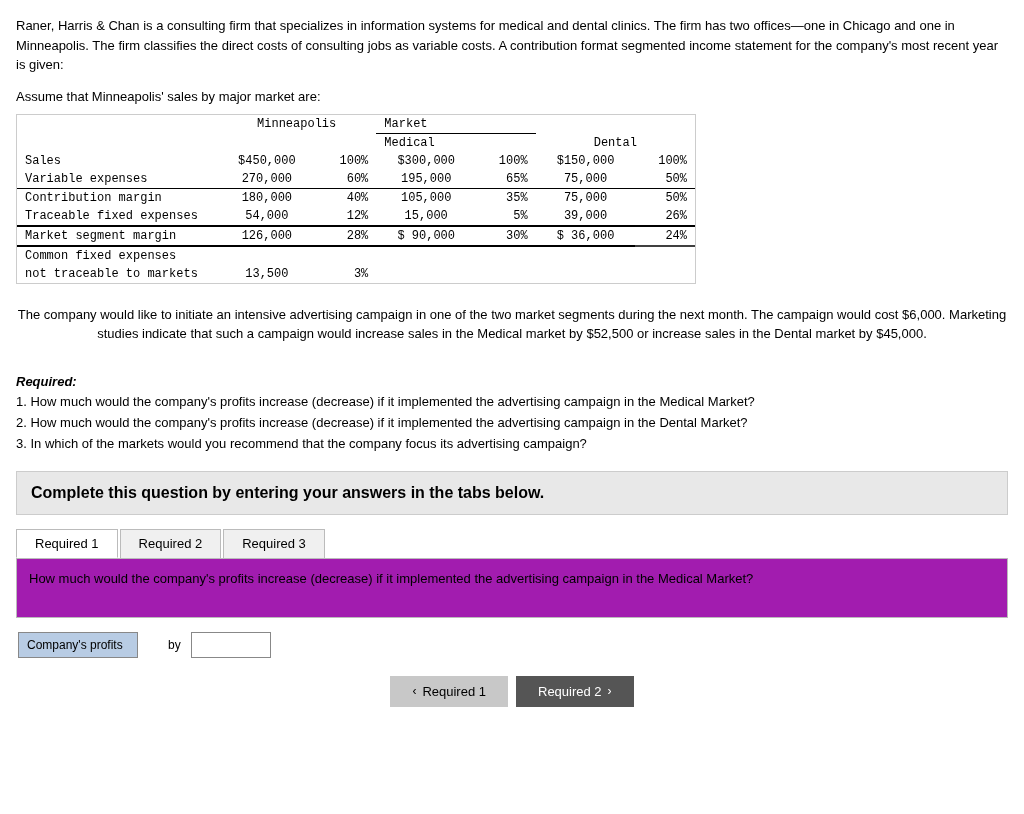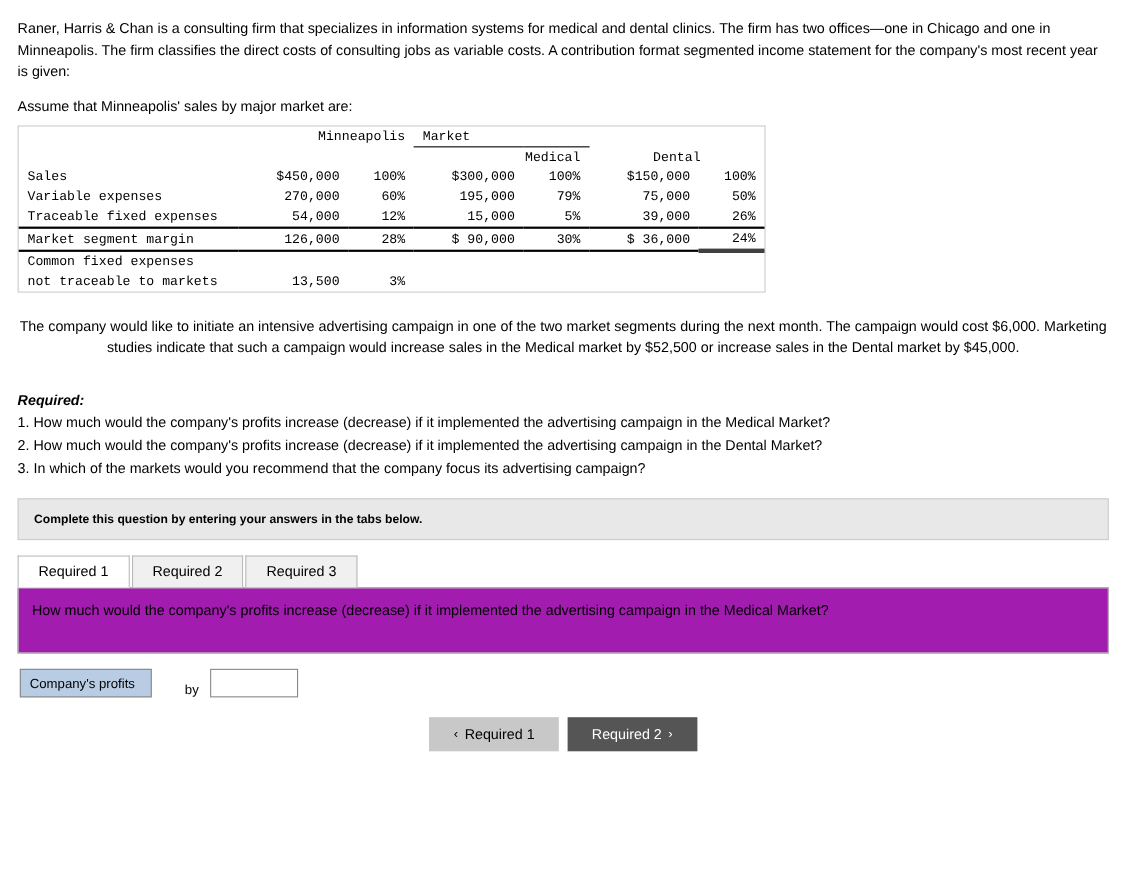--- a/index.html
+++ b/index.html
@@ -33,21 +33,21 @@
       font-size: 12px;
       font-family: 'Courier New', monospace;
       width: 100%;
     }
     .data-table td {
       padding: 2px 8px;
       vertical-align: bottom;
       white-space: nowrap;
     }
     .col-label { width: 200px; }
-    .col-num { text-align: right; min-width: 75px; }
+    .col-num { text-align: center; min-width: 75px; }
     .col-pct { text-align: right; min-width: 40px; }
     
     .problem-text {
       font-size: 13px;
       line-height: 1.5;
       margin-bottom: 28px;
       text-align: center;
     }
     .required-section {
       font-size: 13px;
@@ -56,21 +56,21 @@
     }
     .required-section strong {
       font-weight: bold;
       font-style: italic;
     }
     
     .complete-box {
       background: #e8e8e8;
       border: 1px solid #ccc;
       padding: 12px 14px;
-      font-size: 11px;
+      font-size: 16px;
       font-weight: bold;
       margin-bottom: 14px;
     }
     
     .tabs-container {
       display: flex;
       border-bottom: none;
       margin-bottom: 0;
     }
     .tab {
@@ -93,21 +93,21 @@
       padding: 10px 12px;
       background: #a21caf;
       min-height: 60px;
       font-size: 13px;
       line-height: 1.5;
       margin-bottom: 14px;
     }
     
     .input-row {
       display: flex;
-      align-items: flex-end;
+      align-items: center;
       gap: 6px;
       margin-bottom: 18px;
       padding-left: 2px;
     }
     .input-label-box {
       background: #b8cce4;
       border: 1px solid #888;
       padding: 4px 8px;
       font-size: 12px;
       min-width: 120px;
@@ -170,65 +170,74 @@
     <thead>
       <tr>
         <td class="col-label"></td>
         <td class="col-num" colspan="2">Minneapolis</td>
         <td class="col-num" colspan="2" style="text-align:left;border-bottom:1px solid #000;">Market</td>
         <td class="col-num" colspan="2"></td>
       </tr>
       <tr>
         <td class="col-label"></td>
         <td class="col-num" colspan="2"></td>
-        <td class="col-num" colspan="2" style="text-align:right;">Medical</td>
+        <td class="col-num" colspan="2" style="text-align:left;">Medical</td>
         <td class="col-num" colspan="2" style="text-align:center;">Dental</td>
       </tr>
     </thead>
     <tbody>
 
       <tr>
         <td class="col-label">Sales</td>
         <td class="col-num">$450,000</td>
         <td class="col-pct">100%</td>
         <td class="col-num">$300,000</td>
         <td class="col-pct">100%</td>
         <td class="col-num">$150,000</td>
         <td class="col-pct">100%</td>
       </tr>
 
       <tr>
         <td class="col-label">Variable expenses</td>
         <td class="col-num">270,000</td>
         <td class="col-pct">60%</td>
         <td class="col-num">195,000</td>
-        <td class="col-pct">79%</td>
+        <td class="col-pct">65%</td>
         <td class="col-num">75,000</td>
         <td class="col-pct">50%</td>
       </tr>
 
+      <tr style="border-top:1px solid #000;">
+        <td class="col-label" style="border-top:1px solid #000;">Contribution margin</td>
+        <td class="col-num" style="border-top:1px solid #000;">180,000</td>
+        <td class="col-pct" style="border-top:1px solid #000;">40%</td>
+        <td class="col-num" style="border-top:1px solid #000;">105,000</td>
+        <td class="col-pct" style="border-top:1px solid #000;">35%</td>
+        <td class="col-num" style="border-top:1px solid #000;">75,000</td>
+        <td class="col-pct" style="border-top:1px solid #000;">50%</td>
+      </tr>
 
       <tr>
         <td class="col-label">Traceable fixed expenses</td>
         <td class="col-num">54,000</td>
         <td class="col-pct">12%</td>
         <td class="col-num">15,000</td>
         <td class="col-pct">5%</td>
         <td class="col-num">39,000</td>
         <td class="col-pct">26%</td>
       </tr>
 
       <tr>
         <td class="col-label" style="border-top:2px solid #000;border-bottom:2px solid #000;">Market segment margin</td>
         <td class="col-num" style="border-top:2px solid #000;border-bottom:2px solid #000;">126,000</td>
         <td class="col-pct" style="border-top:2px solid #000;border-bottom:2px solid #000;">28%</td>
         <td class="col-num" style="border-top:2px solid #000;border-bottom:2px solid #000;">$ 90,000</td>
         <td class="col-pct" style="border-top:2px solid #000;border-bottom:2px solid #000;">30%</td>
         <td class="col-num" style="border-top:2px solid #000;border-bottom:2px solid #000;">$ 36,000</td>
-        <td class="col-pct" style="border-top:2px solid #000;border-bottom:4px solid #404040;margin-top:44px;">24%</td>
+        <td class="col-pct" style="border-top:2px solid #000;border-bottom:2px solid #404040;margin-top:44px;">24%</td>
       </tr>
 
       <tr>
         <td class="col-label">Common fixed expenses</td>
         <td class="col-num"></td>
         <td class="col-pct"></td>
         <td class="col-num"></td>
         <td class="col-pct"></td>
         <td class="col-num"></td>
         <td class="col-pct"></td>

